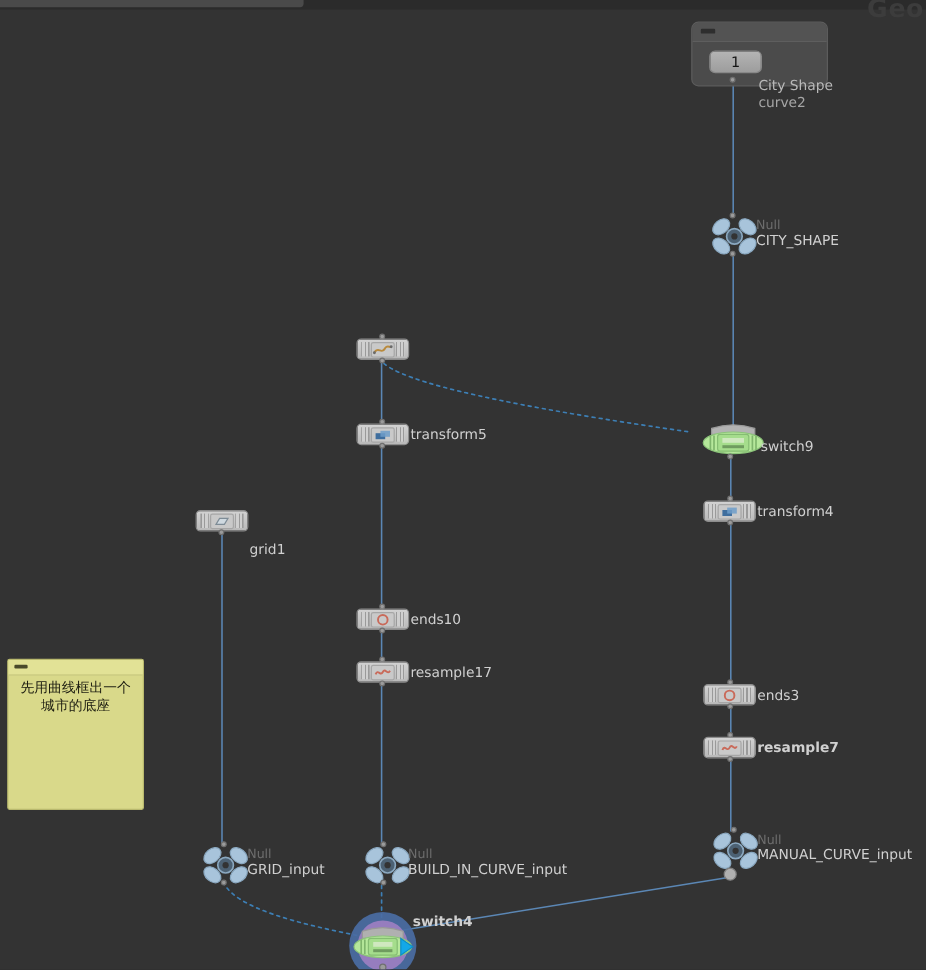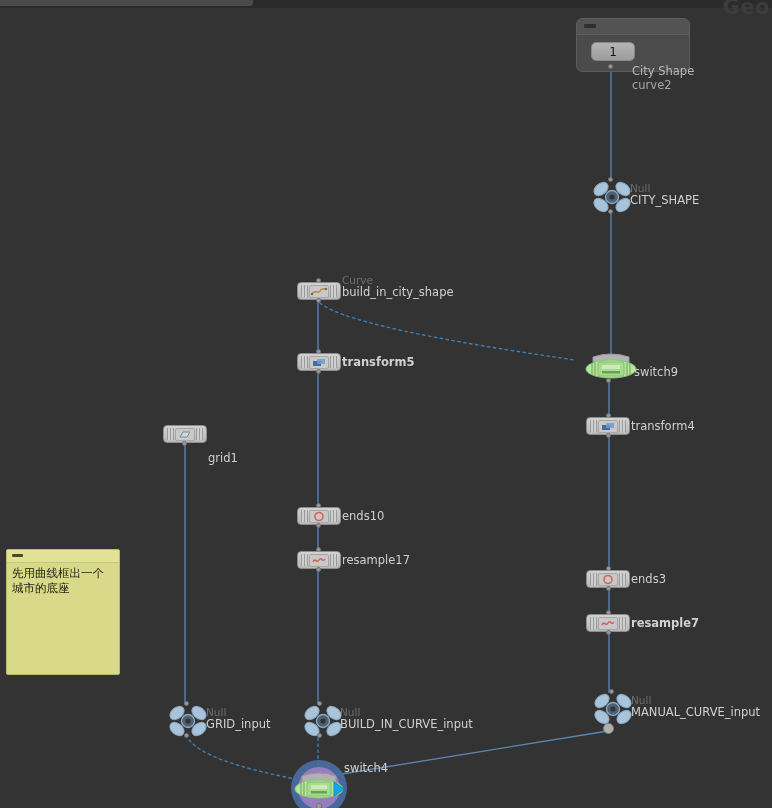--- a/index.html
+++ b/index.html
@@ -48,21 +48,21 @@
   
   .nullbody{position:relative;width:34px;height:30px;}
 
   
   .sticky{
     position:absolute;background:#d9d98a;border:1px solid #b9b96e;
     box-sizing:border-box;border-radius:2px;
   }
   .sticky .shead{height:12px;background:#e2e296;border-bottom:1px solid #c6c67c;position:relative;}
   .sticky .shead:after{content:"";position:absolute;left:5px;top:4px;width:11px;height:3px;background:#4a4a2a;border-radius:1px;}
-  .sticky .stext{padding:3px 5px;font-size:11.5px;color:#1c1c10;line-height:15px;white-space:pre-wrap;}
+  .sticky .stext{padding:3px 5px;font-size:11.5px;color:#1c1c10;line-height:15px;white-space:pre-wrap;text-align:center;}
 
   
   .netbox{position:absolute;background:#4b4b4b;border:1px solid #5c5c5c;border-radius:6px;box-sizing:border-box;}
   .netbox .nhead{height:15px;background:#535353;border-bottom:1px solid #5e5e5e;border-radius:5px 5px 0 0;position:relative;}
   .netbox .nhead:after{content:"";position:absolute;left:7px;top:5px;width:12px;height:4px;background:#2e2e2e;border-radius:1px;}
   .badge{position:absolute;width:44px;height:19px;border-radius:5px;
     background:linear-gradient(#b4b4b4,#9d9d9d);border:1px solid #888;box-sizing:border-box;
     display:flex;align-items:center;justify-content:center;font-size:12px;color:#151515;}
   .nbtext{position:absolute;font-size:11.5px;color:#b9b9b9;line-height:15px;white-space:nowrap;margin-top:20px;}
 </style>
@@ -150,40 +150,36 @@
       <span class="glyph">
         <svg width="18" height="11" viewBox="0 0 18 11">
             <path d="M2 8 C5 2,8 10,11 4 C13 1,15 4,16 3" stroke="#b98a3d" stroke-width="1.6" fill="none"></path>
             <circle cx="2" cy="8" r="1.2" fill="#6b6b6b"></circle>
             <circle cx="16" cy="3" r="1.2" fill="#6b6b6b"></circle>
           </svg>
       </span>
     </div>
     <div class="dot" style="left:19px;top:16px;"></div>
   </div>
-  <div class="lbl" style="left:342px;top:274px;">
-    <span class="type">Curve</span>
-    <span>build_in_city_shape</span>
-  </div>
 
   <div class="node" style="left:297px;top:353px;">
     <div class="dot" style="left:19px;top:-4px;"></div>
     <div class="opbody">
       <span class="bars l"></span>
       <span class="bars r"></span>
       <span class="glyph">
         <svg width="18" height="11" viewBox="0 0 18 11">
             <rect x="3" y="4" width="8" height="5" fill="#3f6e9e"></rect>
             <rect x="7" y="2" width="8" height="5" fill="#6f9ec9" opacity=".85"></rect>
           </svg>
       </span>
     </div>
     <div class="dot" style="left:19px;top:16px;"></div>
   </div>
-  <div class="lbl" style="left:342px;top:356px;font-weight:bold;">
+  <div class="lbl" style="left:342px;top:356px;">
     <span>transform5</span>
   </div>
 
   <div class="node" style="left:585px;top:352px;">
     <svg width="52" height="34" viewBox="0 0 52 34">
       <path d="M8 5 Q26 -1 44 5 L44 10 L8 10 Z" fill="#b3b3b3" stroke="#9a9a9a" stroke-width="1"></path>
       <ellipse cx="26" cy="17" rx="25" ry="9" fill="#b6e89b" stroke="#8cc47a" stroke-width="1"></ellipse>
       <rect x="13" y="10" width="26" height="14" rx="2" fill="#a5dd8c" stroke="#85bd72" stroke-width="1"></rect>
       <rect x="17" y="13" width="18" height="4" fill="#cfe8bf"></rect>
       <rect x="17" y="19" width="18" height="2.5" fill="#6f9c5f"></rect>
@@ -371,21 +367,21 @@
       <ellipse cx="31" cy="33" rx="24" ry="9" fill="#b6e89b" stroke="#8cc47a" stroke-width="1"></ellipse>
       <rect x="19" y="26" width="24" height="14" rx="2" fill="#a5dd8c" stroke="#85bd72" stroke-width="1"></rect>
       <rect x="23" y="29" width="16" height="4" fill="#cfe8bf"></rect>
       <rect x="23" y="35" width="16" height="2.5" fill="#6f9c5f"></rect>
       <line x1="13" y1="27" x2="13" y2="39" stroke="#7fb56c" stroke-width="1.4"></line>
       <line x1="16" y1="27" x2="16" y2="39" stroke="#7fb56c" stroke-width="1.4"></line>
       <path d="M46 26 L56 33 L46 40 Z" fill="#14a8e8" stroke="#0d8cc4" stroke-width="1"></path>
       <circle cx="31" cy="50" r="2.6" fill="#9b9b9b" stroke="#6f6f6f" stroke-width="1"></circle>
     </svg>
   </div>
-  <div class="lbl" style="left:344px;top:762px;">
+  <div class="lbl" style="left:344px;top:762px;font-weight:bold;">
     <span>switch4</span>
   </div>
 
   <div class="sticky" style="left:6px;top:549px;width:114px;height:126px;">
     <div class="shead"></div>
     <div class="stext">先用曲线框出一个城市的底座</div>
   </div>
 
 </div>
 

